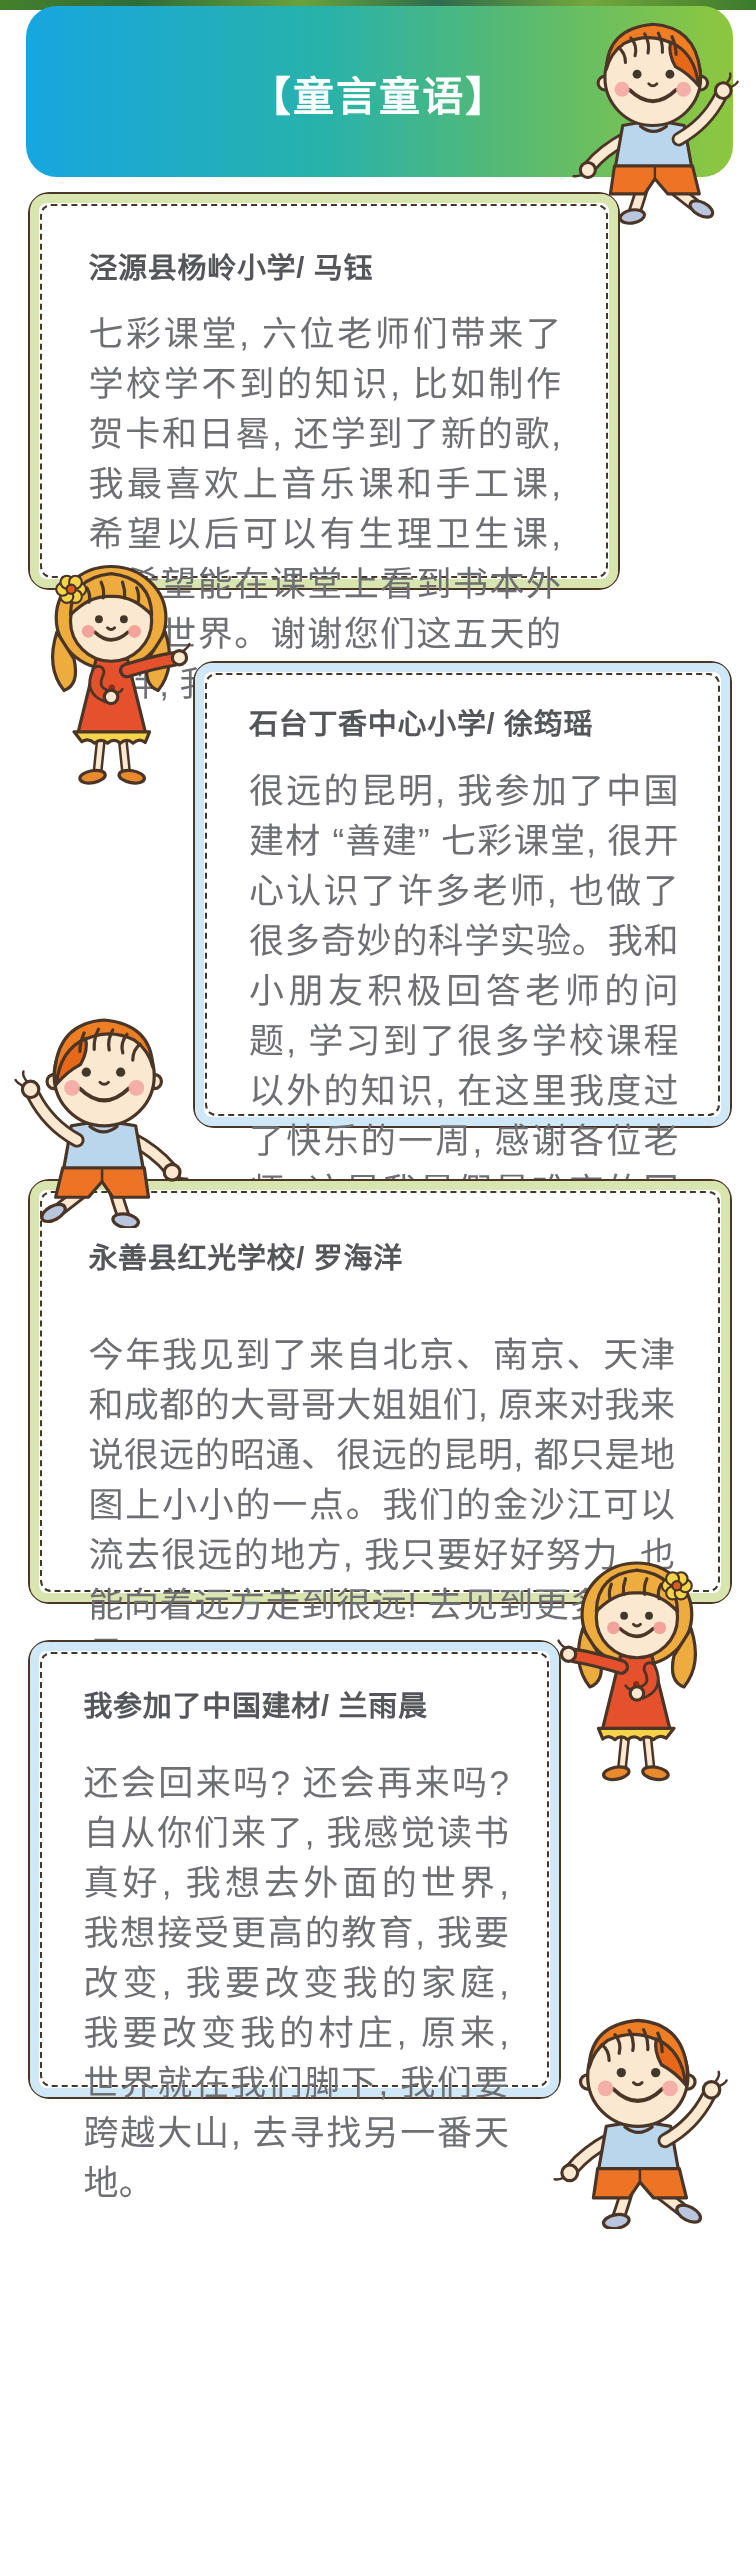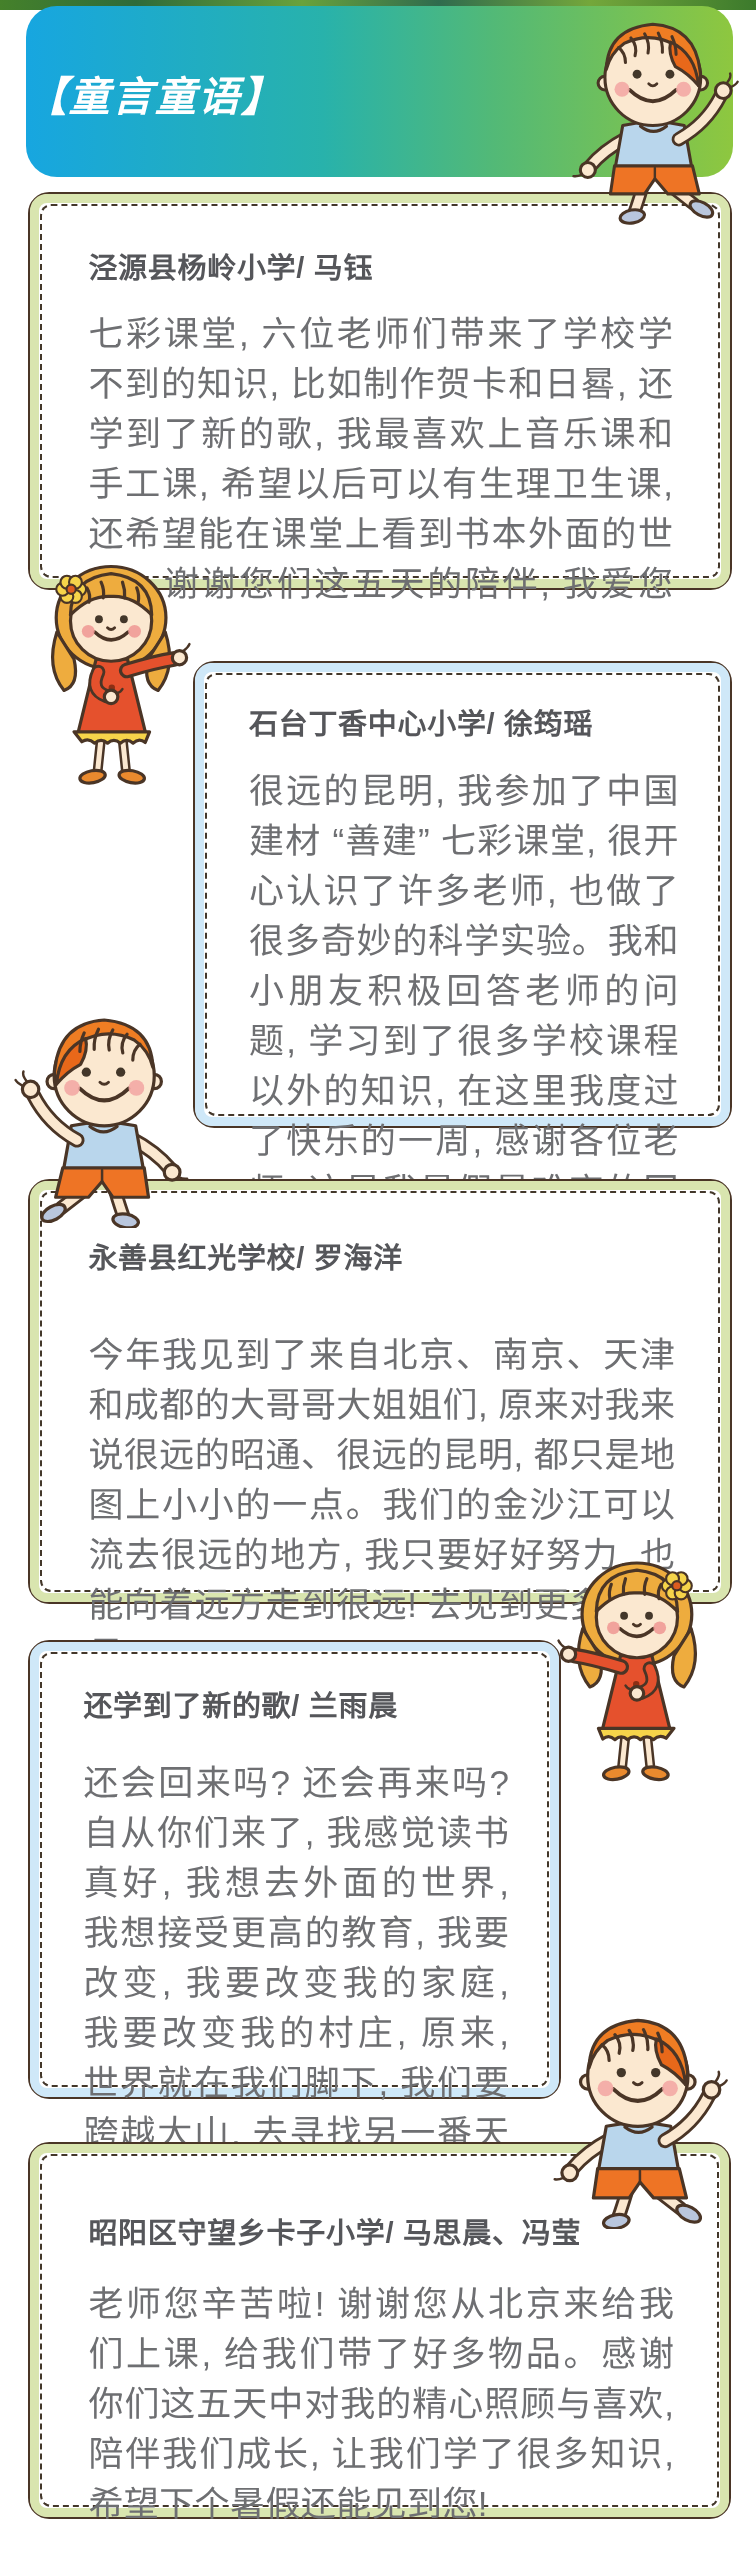--- a/index.html
+++ b/index.html
@@ -11,21 +11,21 @@
   
   #grass{
     position:absolute;left:0;top:0;width:756px;height:10px;z-index:0;
     background:linear-gradient(90deg,#45812a,#2e6b3a 18%,#69a23c 40%,#2f6b4e 58%,#74a73b 78%,#3c7a2c 100%);
   }
   
   #banner{
     position:absolute;left:25.6px;top:5.7px;width:707px;height:171px;z-index:2;
     border-radius:31px;
     background:linear-gradient(90deg,var(--banner-blue) 0%,#28b2ab 42%,#52b977 66%,var(--banner-green) 100%);
-    display:flex;align-items:center;font-style:italic;
+    display:flex;align-items:center;justify-content:center;
   }
   #banner .title{
     color:#fff;font-size:41px;font-weight:700;letter-spacing:2.1px;
     margin-top:4.3px;
   }
   
   .card{
     position:absolute;background:#fff;z-index:1;box-sizing:border-box;
     border:2.8px solid var(--ink);border-radius:21.3px;
   }
@@ -43,21 +43,21 @@
   }
   .card-body{
     font-size:35px;line-height:50px;color:var(--body-color);margin:0;
     text-align:justify;letter-spacing:0.4px;
   }
   #card1 .card-inner{padding:50px 57px 0 58px;} #card1 .card-title{margin-bottom:23px;}
   #card2 .card-inner{padding:37px 51px 0 54px;} #card2 .card-title{margin-bottom:24px;}
   #card3 .card-inner{padding:53px 55px 0 58px;} #card3 .card-title{margin-bottom:54px;}
   #card4 .card-inner{padding:40px 50px 0 53px;} #card4 .card-title{margin-bottom:34px;}
   #card5 .card-inner{padding:65px 55px 0 58px;} #card5 .card-title{margin-bottom:28.4px;}
-  #card1{left:28.4px;top:192px;width:704px;height:398px;}
+  #card1{left:28.4px;top:192px;width:592px;height:398px;}
   #card2{left:193px;top:661px;width:539px;height:467px;}
   #card3{left:28.4px;top:1179px;width:704px;height:425px;}
   #card4{left:28.4px;top:1640px;width:533px;height:459px;}
   #card5{left:28.4px;top:2142px;width:703px;height:377px;}
   
   .kid{position:absolute;z-index:4;}
   .kid svg{width:100%;height:100%;display:block;}
   .flip svg{transform:scaleX(-1);}
   #kid-header-boy{left:568px;top:12.8px;width:171px;height:212px;}
   #kid-girl-1{left:27px;top:553px;width:171px;height:240px;}
@@ -219,32 +219,26 @@
   </div>
 
   <div class="kid flip" id="kid-girl-2">
     <svg viewBox="0 0 240 335">
         <use href="#sym-girl"></use>
       </svg>
   </div>
 
   <div class="card card--blue" id="card4">
     <div class="card-inner">
-      <h2 class="card-title">还学到了新的歌/ 兰雨晨</h2>
+      <h2 class="card-title">我参加了中国建材/ 兰雨晨</h2>
       <p class="card-body">还会回来吗? 还会再来吗? 自从你们来了, 我感觉读书真好, 我想去外面的世界, 我想接受更高的教育, 我要改变, 我要改变我的家庭, 我要改变我的村庄, 原来, 世界就在我们脚下, 我们要跨越大山, 去寻找另一番天地。</p>
     </div>
   </div>
 
   <div class="kid" id="kid-boy-3">
     <svg viewBox="0 0 250 305">
         <use href="#sym-boy"></use>
       </svg>
   </div>
 
-  <div class="card card--green" id="card5">
-    <div class="card-inner">
-      <h2 class="card-title">昭阳区守望乡卡子小学/ 马思晨、冯莹</h2>
-      <p class="card-body">老师您辛苦啦! 谢谢您从北京来给我们上课, 给我们带了好多物品。感谢你们这五天中对我的精心照顾与喜欢, 陪伴我们成长, 让我们学了很多知识, 希望下个暑假还能见到您!</p>
-    </div>
-  </div>
 
 </div>
 
 
 </body></html>

